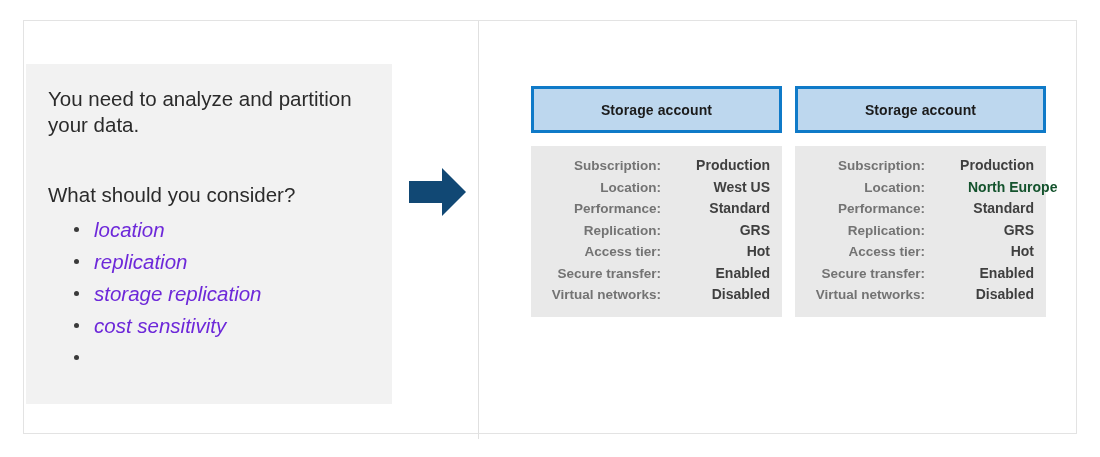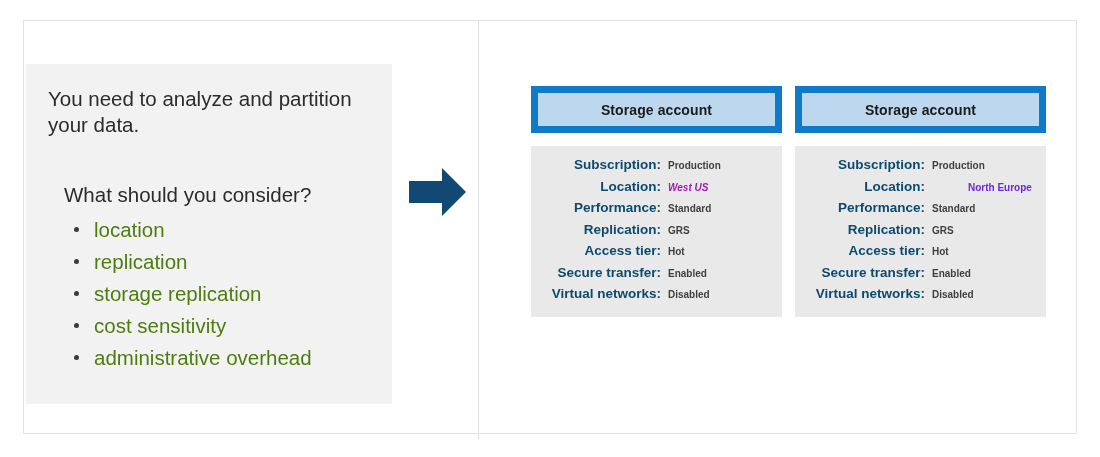--- a/index.html
+++ b/index.html
@@ -50,35 +50,36 @@
     font-size: 20.5px;
     line-height: 26px;
     color: #2b2b2b;
     margin: 0;
     font-weight: 400;
   }
   #question-prompt {
     font-size: 20.5px;
     line-height: 26px;
     color: #2b2b2b;
-    margin: 44px 0 0 16px;
+    margin: 44px 0 0 0;
     font-weight: 400;
   }
   #consider-list {
     list-style: none;
     margin: 6px 0 0 0;
     padding: 0 0 0 24px;
   }
   #consider-list li {
     position: relative;
     font-size: 20.5px;
     line-height: 32px;
-    color: #4d7c0f;
+    color: #6d28d9;
     padding-left: 22px;
     white-space: nowrap;
+    font-style: italic;
   }
   #consider-list li .bullet-dot {
     position: absolute;
     left: 2px;
     top: 13px;
     width: 5px;
     height: 5px;
     border-radius: 50%;
     background: #3a3a3a;
   }
@@ -99,21 +100,21 @@
     left: 507px;   
     top: 65px;
     width: 525px;
     display: flex;
     gap: 13px;
   }
   .account-card {
     width: 251px;
   }
   .card-header {
-    border: 7px solid #8b5cf6;
+    border: 3px solid #8b5cf6;
     background: #bdd7ee;
     height: 47px;
     box-sizing: border-box;
     display: flex;
     align-items: center;
     justify-content: center;
   }
   .card-header-label {
     font-size: 14px;
     font-weight: 700;
@@ -130,50 +131,50 @@
     display: flex;
     align-items: baseline;
     line-height: 20.5px;
   }
   .detail-label {
     flex: 0 0 118px;
     text-align: right;
     padding-right: 7px;
     font-size: 13.5px;
     font-weight: 700;
-    color: #0c4a6e;
+    color: #737373;
     white-space: nowrap;
   }
   .detail-value {
     flex: 1 1 auto;
-    text-align: left;
-    font-size: 10px;
+    text-align: right;
+    font-size: 14px;
     font-weight: 700;
     color: #3f3f3f;
     white-space: nowrap;
   }
-  .detail-value.accent-blue  { color: #a21caf; font-style: italic; }
-  .detail-value.accent-green { color: #6d28d9; margin-left: 36px; }
+  .detail-value.accent-blue  { color: #404040; }
+  .detail-value.accent-green { color: #14532d; margin-left: 36px; }
 </style>
 </head>
 <body>
 
 <div id="slide">
 
   <div id="divider"></div>
 
   <div id="question-box">
     <p id="question-lead">You need to analyze and partition your data.</p>
     <p id="question-prompt">What should you consider?</p>
     <ul id="consider-list">
         <li><span class="bullet-dot"></span><span>location</span></li>
         <li><span class="bullet-dot"></span><span>replication</span></li>
         <li><span class="bullet-dot"></span><span>storage replication</span></li>
         <li><span class="bullet-dot"></span><span>cost sensitivity</span></li>
-        <li><span class="bullet-dot"></span><span>administrative overhead</span></li>
+        <li><span class="bullet-dot"></span></li>
       </ul>
   </div>
 
   <div id="flow-arrow">
     <svg width="58" height="52" viewBox="0 0 58 52" xmlns="http://www.w3.org/2000/svg">
       <path d="M0 15 H33 V2 L57 26 L33 50 V37 H0 Z" fill="#114874"></path>
     </svg>
   </div>
 
   <div id="cards">

